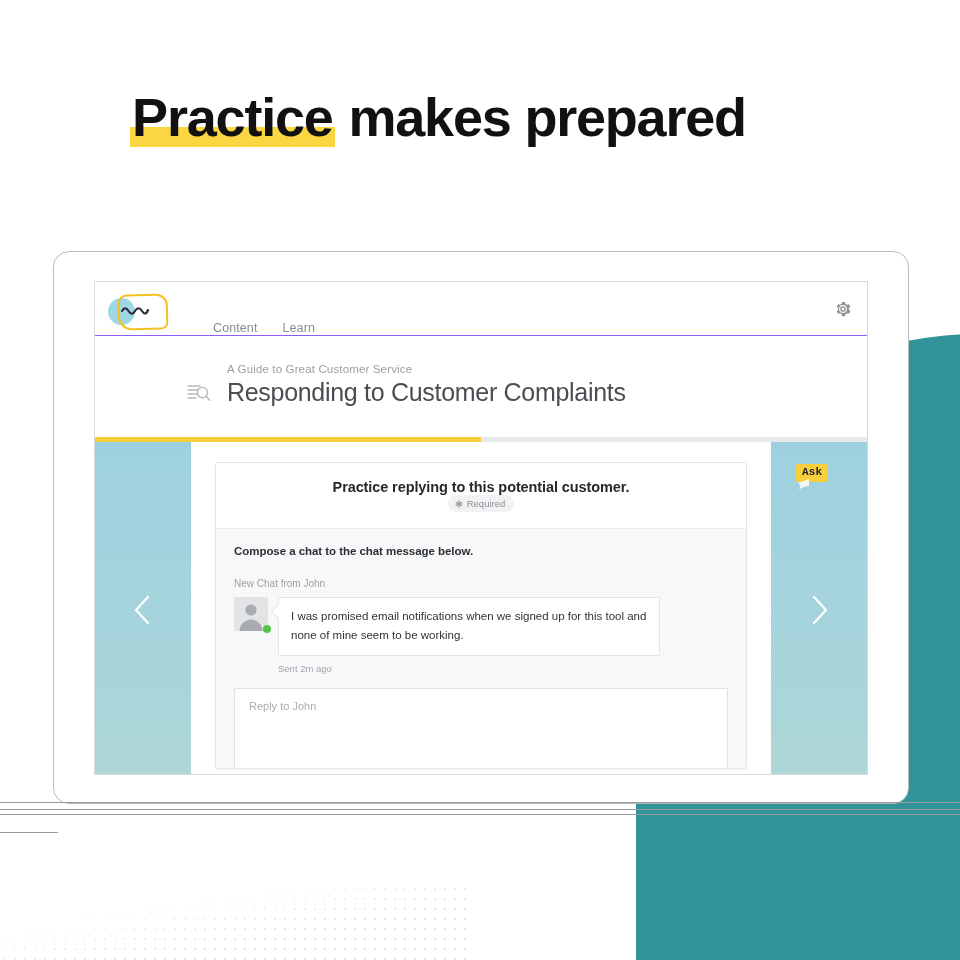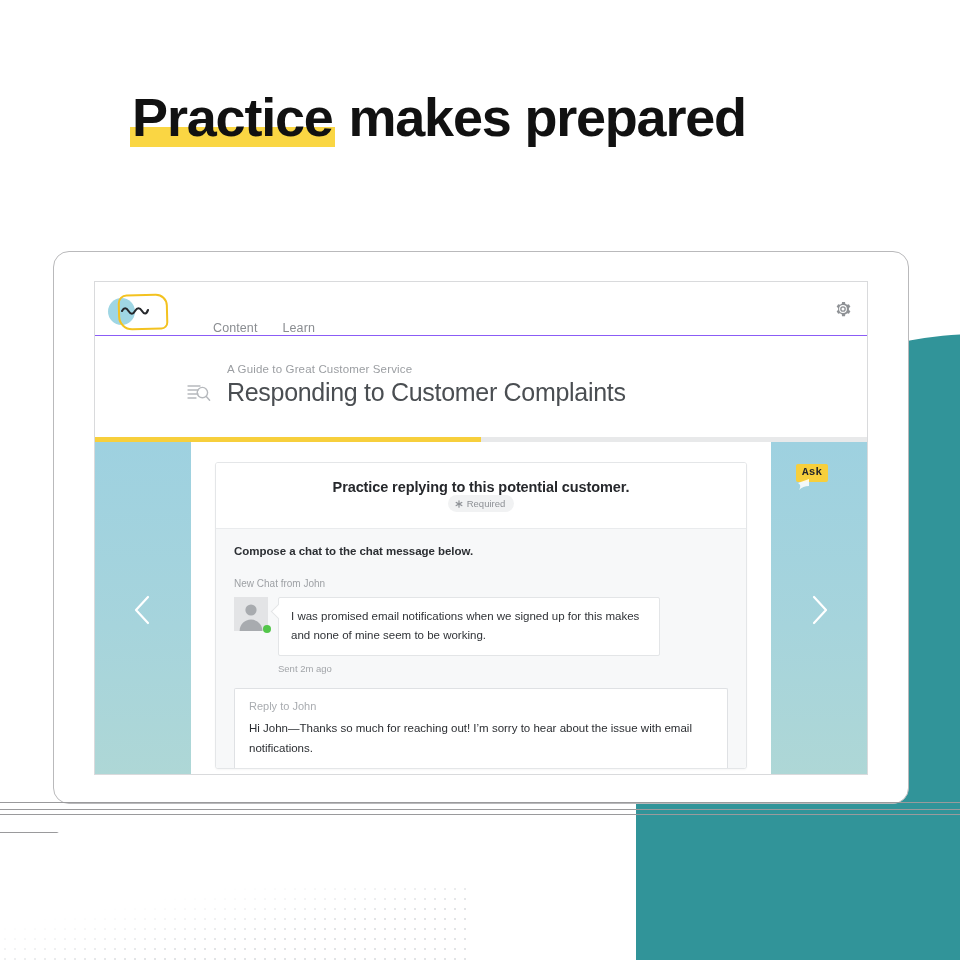--- a/index.html
+++ b/index.html
@@ -503,27 +503,26 @@
 
           <div class="chat-row">
             <div class="avatar">
               <svg width="34" height="34" viewBox="0 0 34 34">
                 <rect width="34" height="34" fill="#e3e4e6"></rect>
                 <circle cx="17" cy="13" r="5.6" fill="#a8abaf"></circle>
                 <path d="M5.6 34c0-6.3 5.1-11.4 11.4-11.4S28.4 27.7 28.4 34z" fill="#a8abaf"></path>
               </svg>
               <div class="status-dot"></div>
             </div>
-            <div class="bubble">I was promised email notifications when we signed up for this makes and none of mine seem to be working.</div>
+            <div class="bubble">I was promised email notifications when we signed up for this tool and none of mine seem to be working.</div>
           </div>
           <div class="sent-meta">Sent 2m ago</div>
 
           <div class="reply-box">
             <div class="reply-label">Reply to John</div>
-            <div class="reply-text">Hi John—Thanks so much for reaching out! I’m sorry to hear about the issue with email notifications.</div>
           </div>
         </div>
       </div>
     </div>
 
     <div class="side-rail">
       <div class="ask-badge">
         <div class="ask-bubble">Ask</div>
         <svg class="ask-tail" viewBox="0 0 14 12">
           <path d="M12 0 L12 7 Q6 7 2 11 Q5 6 1 4 Z" fill="#ffffff" opacity="0.85"></path>

